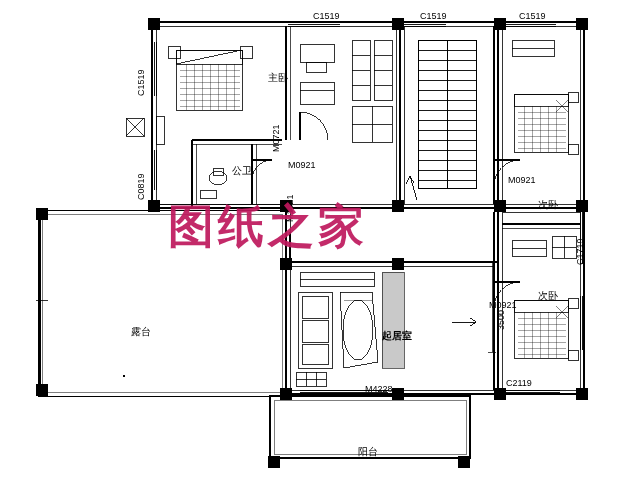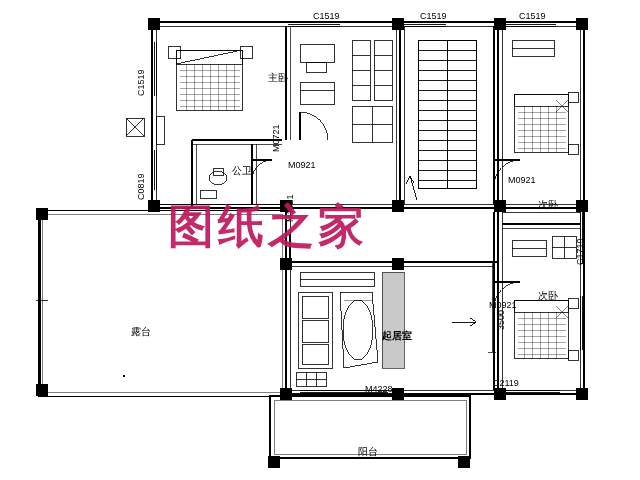--- a/index.html
+++ b/index.html
@@ -295,21 +295,21 @@
   <div class="lbl big" style="left:382px; top:331px;font-weight:bold;">起居室</div>
   <div class="lbl big" style="left:131px; top:327px;">露台</div>
   <div class="lbl big" style="left:358px; top:436px;margin-top:11px;">阳台</div>
 
   <div class="lbl" style="left:313px; top:12px;">C1519</div>
   <div class="lbl" style="left:420px; top:12px;">C1519</div>
   <div class="lbl" style="left:519px; top:12px;">C1519</div>
   <div class="lbl rot" style="left:137px; top:96px;">C1519</div>
   <div class="lbl rot" style="left:137px; top:200px;">C0819</div>
   <div class="lbl rot" style="left:576px; top:265px;">C1719</div>
-  <div class="lbl" style="left:493px; top:379px;">C2119</div>
+  <div class="lbl" style="left:506px; top:379px;">C2119</div>
 
   <div class="lbl" style="left:288px; top:161px;">M0921</div>
   <div class="lbl" style="left:508px; top:176px;">M0921</div>
   <div class="lbl" style="left:489px; top:301px;">M0921</div>
   <div class="lbl rot" style="left:272px; top:152px;">M0721</div>
   <div class="lbl rot" style="left:286px; top:222px;">M1021</div>
   <div class="lbl" style="left:365px; top:385px;">M4228</div>
 
   <div class="lbl rot" style="left:497px; top:330px;">3500</div>
 

